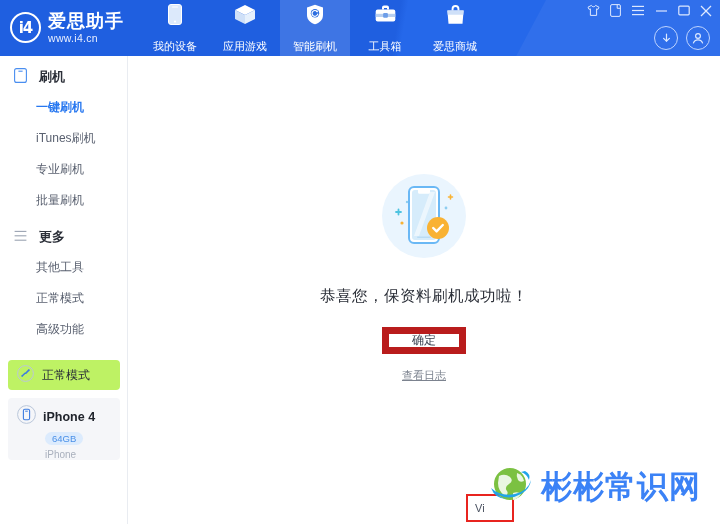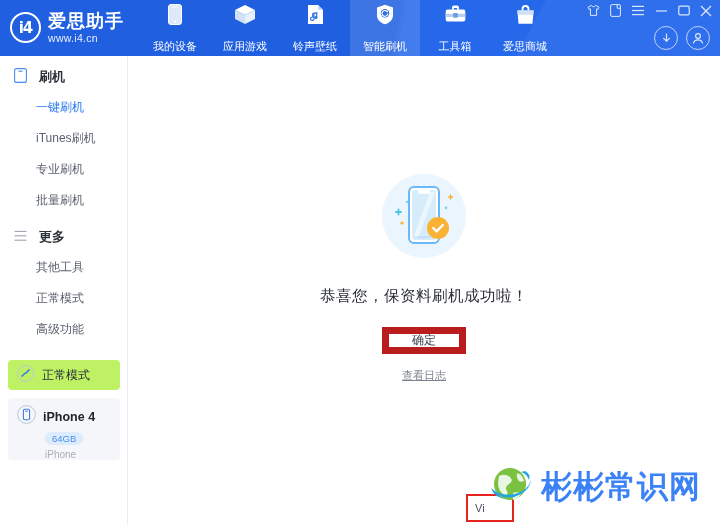--- a/index.html
+++ b/index.html
@@ -89,21 +89,21 @@
   .side-group {
     display: flex; align-items: center; gap: 12px;
     padding: 0 0 0 14px; height: 30px; margin-top: 6px;
   }
   .side-group-label { font-size: 13px; color: #2b2f38; font-weight: bold; }
   .side-item {
     height: 31px; display: flex; align-items: center;
     padding-left: 36px; font-size: 12px; color: #5a6170;
     cursor: pointer;
   }
-  .side-item.active { color: #2878f0; }
+  .side-item.active { color: #2878f0; font-weight: bold; }
 
   .mode-card {
     position: absolute; left: 8px; top: 304px;
     width: 112px; height: 30px;
     background: #bef264; border-radius: 4px;
     display: flex; align-items: center; gap: 8px; padding-left: 9px;
     cursor: pointer;
   }
   .mode-label { font-size: 12px; color: #2b2f38; }
 
@@ -206,31 +206,20 @@
         <div class="nav-ico">
           <svg width="22" height="21" viewBox="0 0 22 21">
               <path d="M11 1 L21 6 L11 11 L1 6 Z" fill="#ffffff"></path>
               <path d="M1 6 L11 11 L11 20 L1 15 Z" fill="#cfe0f8"></path>
               <path d="M21 6 L11 11 L11 20 L21 15 Z" fill="#e6f0fc"></path>
             </svg>
         </div>
         <div class="nav-label">应用游戏</div>
       </div>
 
-      <div class="nav-item">
-        <div class="nav-ico">
-          <svg width="17" height="21" viewBox="0 0 17 21">
-              <path d="M1 1 h10 l5 5 v14 h-15 Z" fill="#ffffff"></path>
-              <path d="M11 1 l5 5 h-5 Z" fill="#c6d9f5"></path>
-              <path d="M7 8.5 v6.2 a1.7 1.7 0 1 1 -1.3 -1.65 V9.8 l4 -1 v4.9" stroke="#2f6fe0" stroke-width="1.2" fill="none"></path>
-              <circle cx="8.9" cy="13.4" r="1.5" fill="#2f6fe0"></circle>
-            </svg>
-        </div>
-        <div class="nav-label">铃声壁纸</div>
-      </div>
 
       <div class="nav-item active">
         <div class="nav-ico">
           <svg width="18" height="21" viewBox="0 0 18 21">
               <path d="M9 0.8 L17 3.6 v7.3 c0 5 -3.6 8 -8 9.3 c-4.4 -1.3 -8 -4.3 -8 -9.3 V3.6 Z" fill="#ffffff"></path>
               <circle cx="9" cy="9.2" r="4.2" fill="#2f6fe0"></circle>
               <path d="M11.2 7.6 a2.9 2.9 0 1 0 .5 2.6" stroke="#ffffff" stroke-width="1.2" fill="none" stroke-linecap="round"></path>
               <path d="M11.6 6.2 l.1 2 -2 -.3 Z" fill="#ffffff"></path>
             </svg>
         </div>

